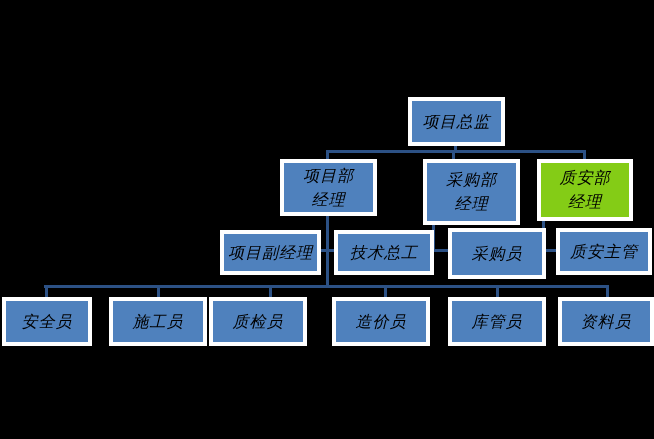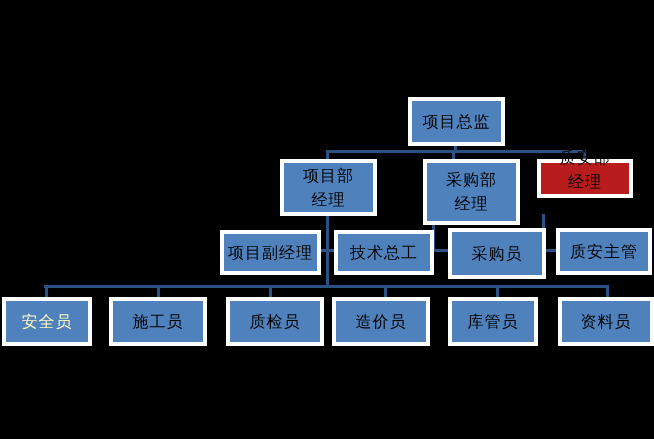--- a/index.html
+++ b/index.html
@@ -14,20 +14,21 @@
     overflow: hidden;
   }
   .node {
     position: absolute;
     box-sizing: border-box;
     border: 4px solid #ffffff;
     display: flex;
     align-items: center;
     justify-content: center;
     text-align: center;
+    font-style: italic;
   }
   .node-label {
     font-size: 16px;
     line-height: 24px;
     white-space: pre-line;
     letter-spacing: 1px;
   }
   .edge {
     position: absolute;
   }
@@ -60,47 +61,47 @@
       <div class="node-label" style="color: rgb(0, 0, 0);">项目总监</div>
     </div>
     <div class="node" style="left: 280px; top: 159px; width: 97px; height: 57px; background: rgb(79, 129, 189); border-color: rgb(255, 255, 255);">
       <div class="node-label" style="color: #000000;">项目部
 经理</div>
     </div>
     <div class="node" style="left: 423px; top: 159px; width: 97px; height: 66px; background: rgb(79, 129, 189); border-color: rgb(255, 255, 255);">
       <div class="node-label" style="color: rgb(0, 0, 0);">采购部
 经理</div>
     </div>
-    <div class="node" style="left: 537px; top: 159px; width: 96px; height: 39px; background: #b91c1c; border-color: rgb(255, 255, 255); align-items: flex-end;">
+    <div class="node" style="left: 537px; top: 159px; width: 96px; height: 62px; background: #84cc16; border-color: rgb(255, 255, 255);">
       <div class="node-label" style="color: rgb(0, 0, 0);">质安部
 经理</div>
     </div>
     <div class="node" style="left: 220px; top: 230px; width: 101px; height: 45px; background: rgb(79, 129, 189); border-color: rgb(255, 255, 255);">
       <div class="node-label" style="color: rgb(0, 0, 0);">项目副经理</div>
     </div>
     <div class="node" style="left: 334px; top: 230px; width: 100px; height: 45px; background: rgb(79, 129, 189); border-color: rgb(255, 255, 255);">
       <div class="node-label" style="color: rgb(0, 0, 0);">技术总工</div>
     </div>
     <div class="node" style="left: 448px; top: 228px; width: 98px; height: 51px; background: rgb(79, 129, 189); border-color: rgb(255, 255, 255);">
       <div class="node-label" style="color: rgb(0, 0, 0);">采购员</div>
     </div>
     <div class="node" style="left: 556px; top: 228px; width: 96px; height: 47px; background: rgb(79, 129, 189); border-color: rgb(255, 255, 255);">
       <div class="node-label" style="color: rgb(0, 0, 0);">质安主管</div>
     </div>
     <div class="node" style="left: 2px; top: 297px; width: 90px; height: 49px; background: rgb(79, 129, 189); border-color: rgb(255, 255, 255);">
-      <div class="node-label" style="color: #fef9c3;">安全员</div>
+      <div class="node-label" style="color: #000000;">安全员</div>
     </div>
     <div class="node" style="left: 109px; top: 297px; width: 98px; height: 49px; background: rgb(79, 129, 189); border-color: rgb(255, 255, 255);">
       <div class="node-label" style="color: rgb(0, 0, 0);">施工员</div>
     </div>
-    <div class="node" style="left: 226px; top: 297px; width: 98px; height: 49px; background: rgb(79, 129, 189); border-color: rgb(255, 255, 255);">
+    <div class="node" style="left: 209px; top: 297px; width: 98px; height: 49px; background: rgb(79, 129, 189); border-color: rgb(255, 255, 255);">
       <div class="node-label" style="color: rgb(0, 0, 0);">质检员</div>
     </div>
     <div class="node" style="left: 332px; top: 297px; width: 98px; height: 49px; background: rgb(79, 129, 189); border-color: rgb(255, 255, 255);">
       <div class="node-label" style="color: rgb(0, 0, 0);">造价员</div>
     </div>
-    <div class="node" style="left: 448px; top: 297px; width: 90px; height: 49px; background: rgb(79, 129, 189); border-color: rgb(255, 255, 255);">
+    <div class="node" style="left: 448px; top: 297px; width: 98px; height: 49px; background: rgb(79, 129, 189); border-color: rgb(255, 255, 255);">
       <div class="node-label" style="color: rgb(0, 0, 0);">库管员</div>
     </div>
     <div class="node" style="left: 558px; top: 297px; width: 96px; height: 49px; background: rgb(79, 129, 189); border-color: rgb(255, 255, 255);">
       <div class="node-label" style="color: rgb(0, 0, 0);">资料员</div>
     </div>
   </div>
 
 </body></html>

